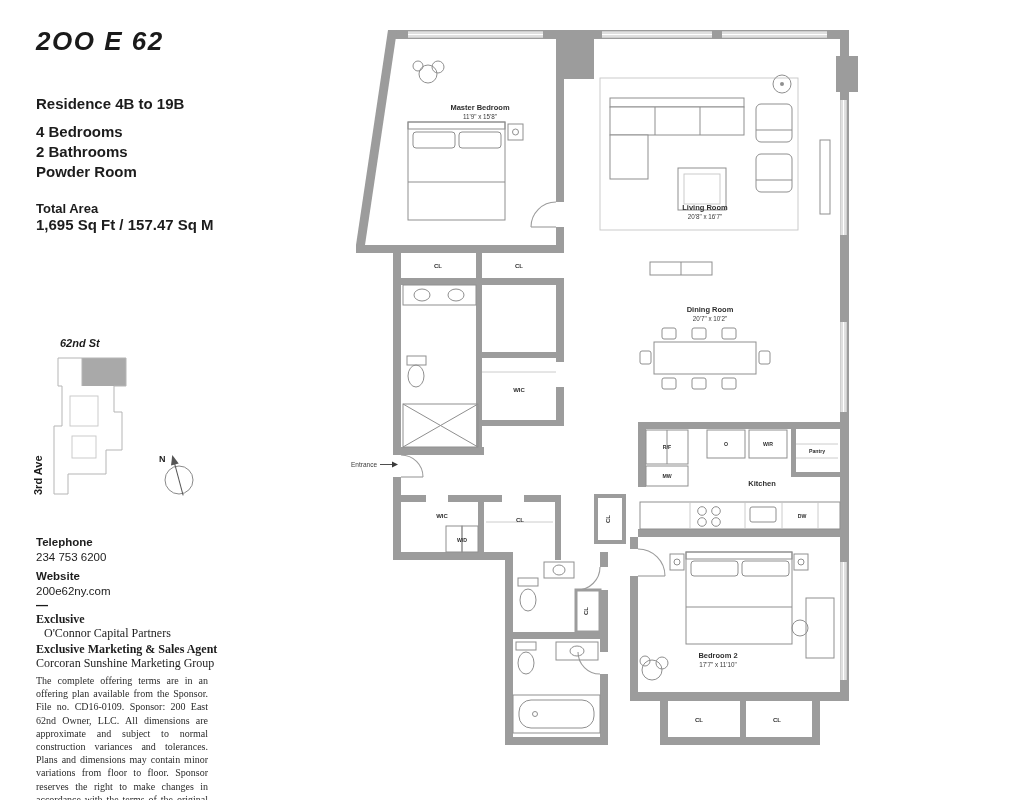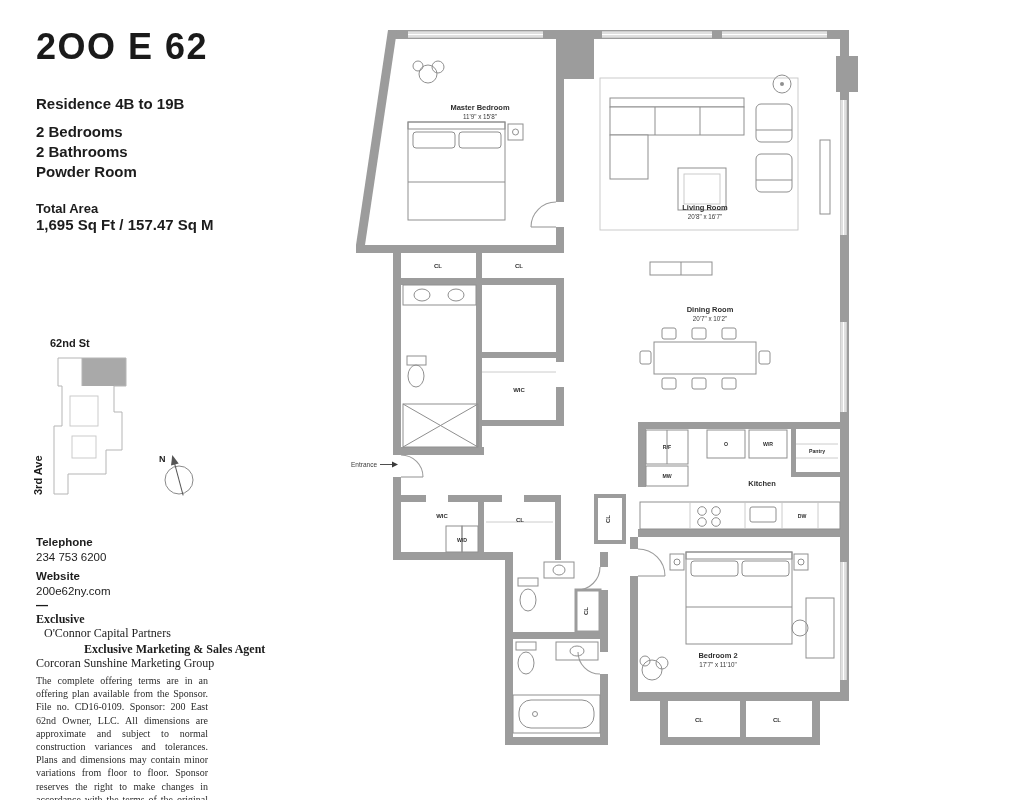--- a/index.html
+++ b/index.html
@@ -1,36 +1,36 @@
 <!DOCTYPE html>
 <html><head>
 <meta charset="utf-8">
 <style>
   html,body{margin:0;padding:0;background:#ffffff;}
   .page{position:relative;width:1035px;height:800px;background:#fff;overflow:hidden;
         font-family:"Liberation Sans",sans-serif;color:#1c1c1c;}
   .abs{position:absolute;}
   .serif{font-family:"Liberation Serif",serif;}
-  .logo{left:36px;top:26px;font-size:36px;font-weight:800;letter-spacing:1.5px;color:#1a1a1a;}
+  .logo{left:36px;top:26px;font-size:26px;font-weight:800;letter-spacing:1.5px;color:#1a1a1a;font-style:italic;}
   .residence{left:36px;top:95px;font-size:15px;font-weight:bold;}
   .features{left:36px;top:122px;font-size:15px;font-weight:bold;line-height:20px;}
   .area-label{left:36px;top:201px;font-size:13px;font-weight:bold;}
   .area-value{left:36px;top:216px;font-size:15px;font-weight:bold;}
-  .map-street{left:50px;top:337px;font-size:11px;font-weight:bold;}
+  .map-street{left:60px;top:337px;font-size:11px;font-weight:bold;font-style:italic;}
   .map-avenue{left:32px;top:495px;font-size:11px;font-weight:bold;transform:rotate(-90deg);transform-origin:0 0;white-space:nowrap;}
   .key-map{left:48px;top:352px;}
   .compass{left:155px;top:450px;}
   .c-label{font-size:11.5px;font-weight:bold;}
   .c-value{font-size:11.5px;}
   .tel-l{left:36px;top:536px;} .tel-v{left:36px;top:551px;}
   .web-l{left:36px;top:570px;} .web-v{left:36px;top:585px;}
   .dash{left:36px;top:598px;font-size:12px;font-weight:bold;}
   .dev-l{left:36px;top:612px;font-size:12px;font-weight:bold;}
   .dev-v{left:36px;top:626px;font-size:12px;margin-left:8px;}
-  .agt-l{left:36px;top:642px;font-size:12px;font-weight:bold;margin-left:48px;}
+  .agt-l{left:36px;top:642px;font-size:12px;font-weight:bold;}
   .agt-v{left:36px;top:656px;font-size:12px;}
   .disclaimer{left:36px;top:674px;width:172px;font-size:10px;line-height:1.32;text-align:justify;color:#2b2b2b;}
   .plan{left:350px;top:22px;}
   
   .rn{font:bold 7.5px "Liberation Sans",sans-serif;fill:#2e2e2e;text-anchor:middle;}
   .rd{font:6.3px "Liberation Sans",sans-serif;fill:#3a3a3a;text-anchor:middle;}
   .tag{font:bold 6px "Liberation Sans",sans-serif;fill:#2e2e2e;text-anchor:middle;}
   .tag-s{font:bold 5.2px "Liberation Sans",sans-serif;fill:#2e2e2e;text-anchor:middle;}
   .ent{font:6.5px "Liberation Sans",sans-serif;fill:#3a3a3a;}
   .wall{fill:#9c9c9c;}
@@ -42,21 +42,21 @@
 </style>
 </head>
 <body>
 
 <div class="page">
 
   <div class="abs logo">2OO E 62</div>
   <div class="abs residence">Residence 4B to 19B</div>
 
   <div class="abs features">
-    <div>2 Bedrooms</div>
+    <div>4 Bedrooms</div>
     <div>2 Bathrooms</div>
     <div>Powder Room</div>
   </div>
 
   <div class="abs area-label">Total Area</div>
   <div class="abs area-value">1,695 Sq Ft / 157.47 Sq M</div>
 
   <div class="abs map-street">62nd St</div>
   <div class="abs map-avenue">3rd Ave</div>
 

